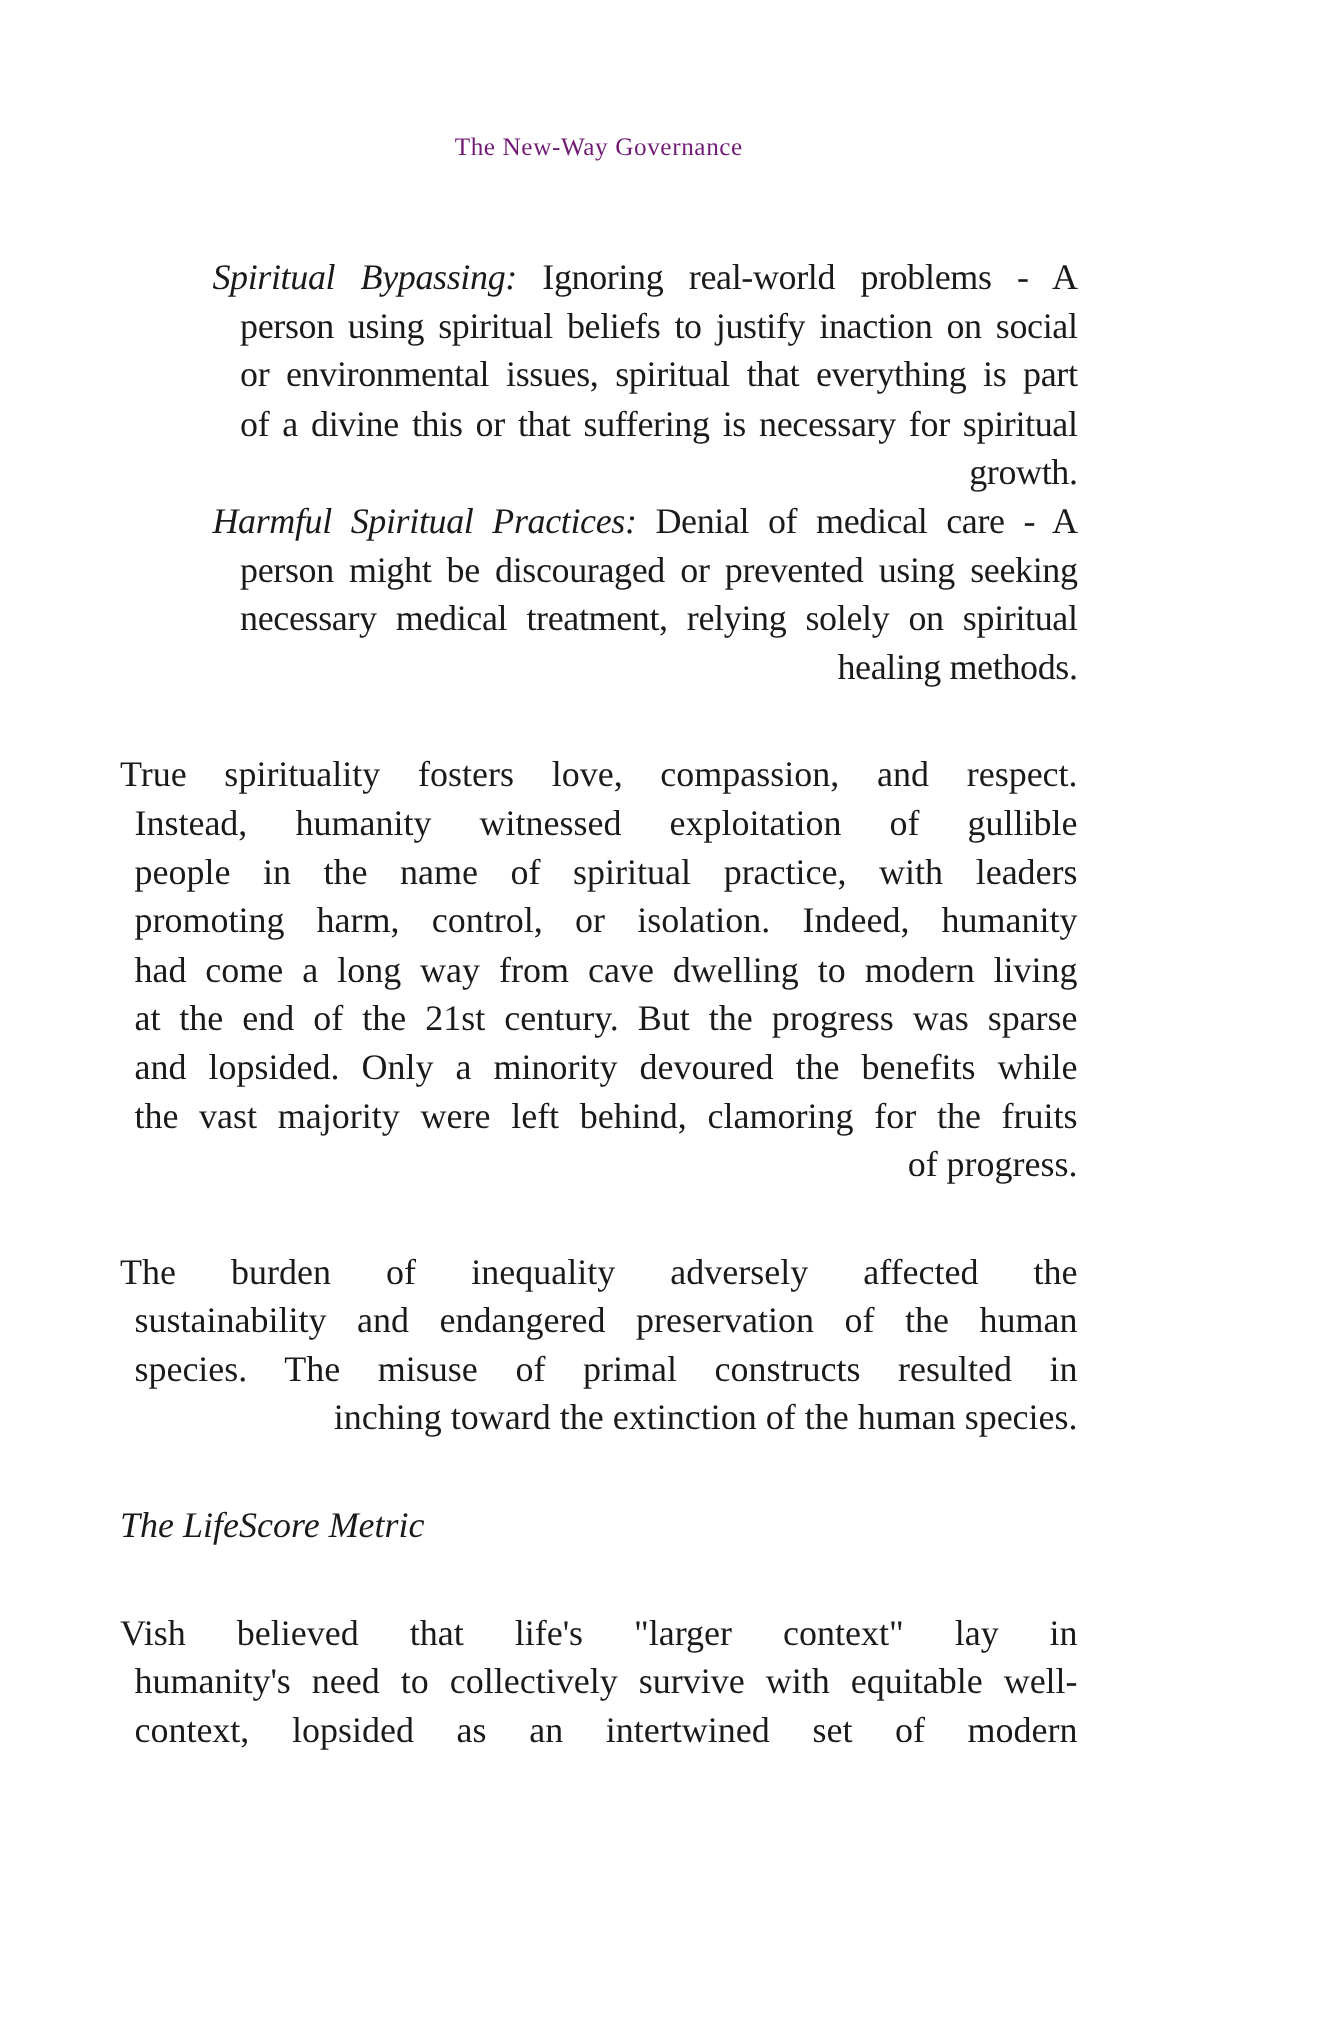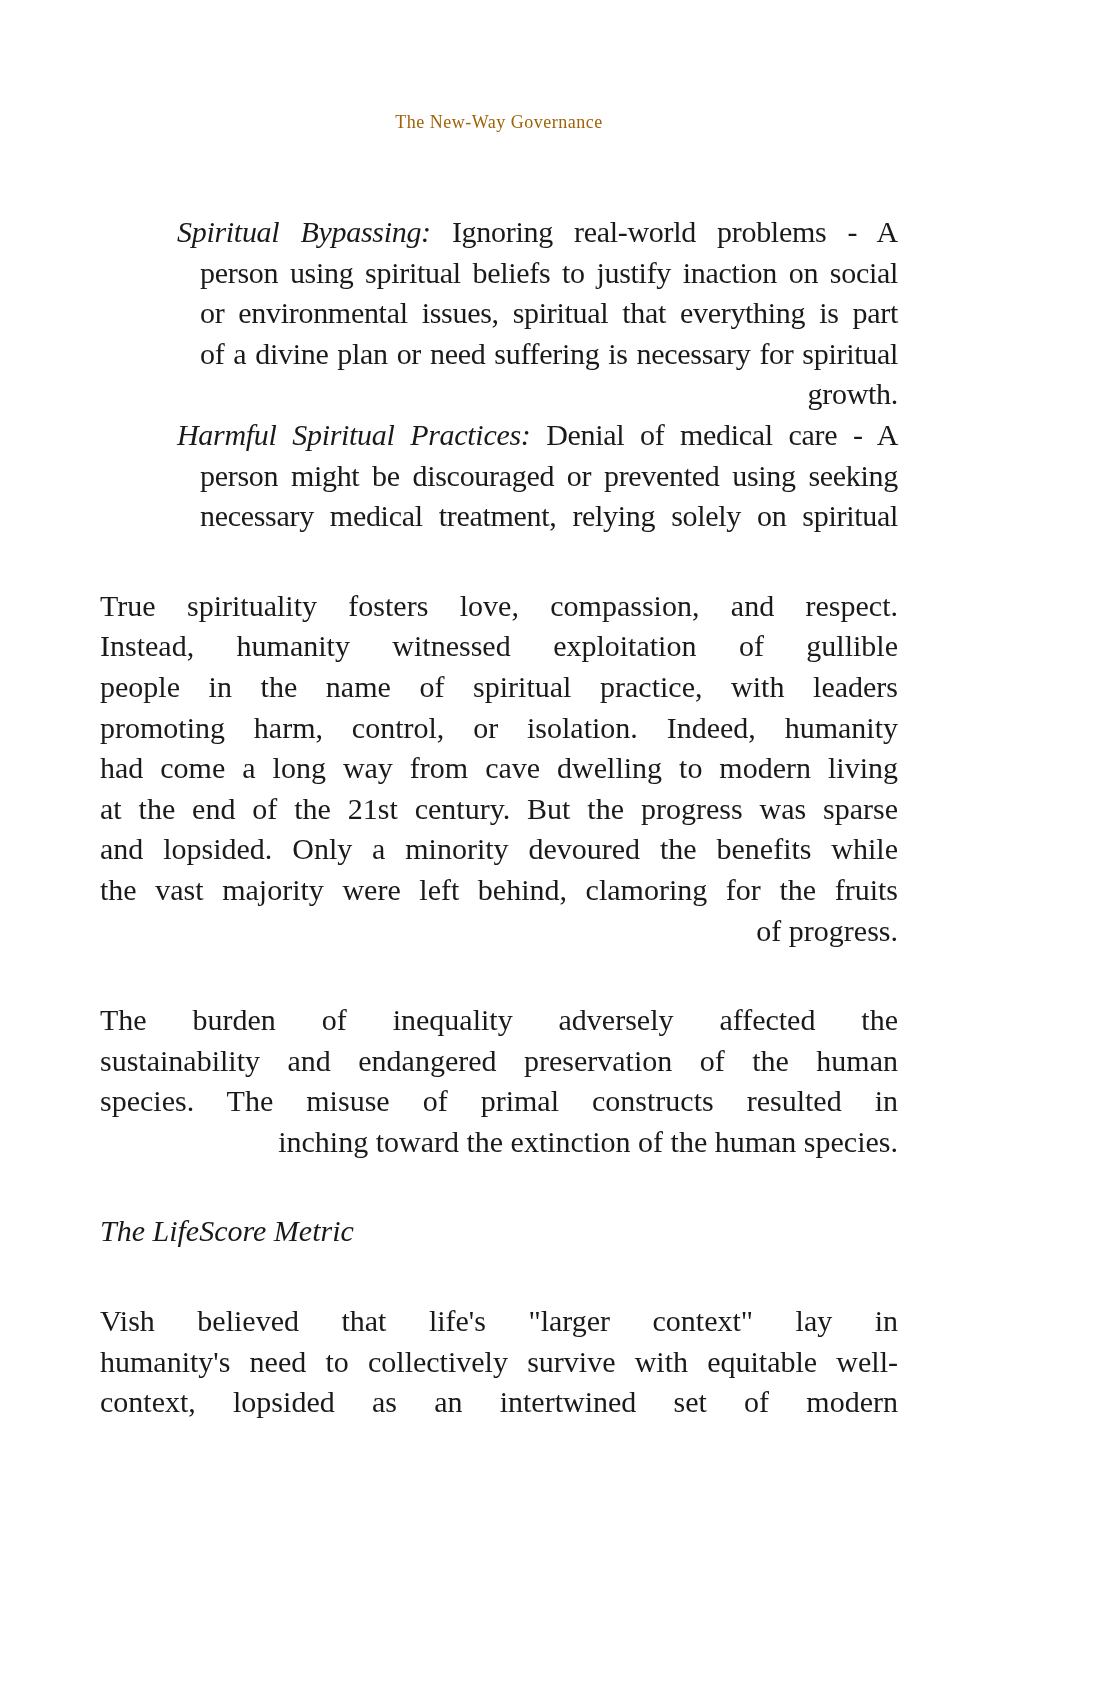--- a/index.html
+++ b/index.html
@@ -12,58 +12,59 @@
     width: 1100px;
     height: 1700px;
     background: #ffffff;
     box-sizing: border-box;
     padding: 109px 202px 0 100px;
     font-family: "Liberation Serif", serif;
     color: #1a1a1a;
     overflow: hidden;
   }
   .running-head {
-    font-size: 18px;
+    font-size: 21px;
     line-height: 27px;
     letter-spacing: 0.5px;
     text-align: center;
-    color: #a16207;
+    color: #701a75;
   }
   .page-body {
     margin-top: 76px;
     font-size: 30px;
     line-height: 40.6px;
   }
   .block + .block { margin-top: 49px; }
   .block-hanglist { margin-bottom: 5px; }
   .block-hanglist .line { letter-spacing: -0.3px; }
   .block-heading { font-style: italic; }
   .line.j { text-align: justify; text-align-last: justify; }
   .line.l { text-align: right; }
   .ind-first { margin-left: 57px; }
   .ind-cont  { margin-left: 100px; }
   .ind-para  { }
-  .ind-flush { margin-left: 0; }
+  .ind-flush { margin-left: 12px; }
   i.term { font-style: italic; margin-left: 20px; }
 </style>
 </head>
 <body>
 
 <div class="page">
   <div class="running-head">The New-Way Governance</div>
   <div class="page-body" id="page-body">
       <div class="block block-hanglist">
         <div class="line ind-first j"><i class="term">Spiritual Bypassing:</i> Ignoring real-world problems - A</div>
         <div class="line ind-cont j">person using spiritual beliefs to justify inaction on social</div>
         <div class="line ind-cont j">or environmental issues, spiritual that everything is part</div>
-        <div class="line ind-cont j">of a divine plan or need suffering is necessary for spiritual</div>
+        <div class="line ind-cont j">of a divine this or that suffering is necessary for spiritual</div>
         <div class="line ind-cont l">growth.</div>
         <div class="line ind-first j"><i class="term">Harmful Spiritual Practices:</i> Denial of medical care - A</div>
         <div class="line ind-cont j">person might be discouraged or prevented using seeking</div>
         <div class="line ind-cont j">necessary medical treatment, relying solely on spiritual</div>
+        <div class="line ind-cont l">healing methods.</div>
       </div>
       <div class="block block-para">
         <div class="line ind-para j">True spirituality fosters love, compassion, and respect.</div>
         <div class="line ind-flush j">Instead, humanity witnessed exploitation of gullible</div>
         <div class="line ind-flush j">people in the name of spiritual practice, with leaders</div>
         <div class="line ind-flush j">promoting harm, control, or isolation. Indeed, humanity</div>
         <div class="line ind-flush j">had come a long way from cave dwelling to modern living</div>
         <div class="line ind-flush j">at the end of the 21st century. But the progress was sparse</div>
         <div class="line ind-flush j">and lopsided. Only a minority devoured the benefits while</div>
         <div class="line ind-flush j">the vast majority were left behind, clamoring for the fruits</div>

